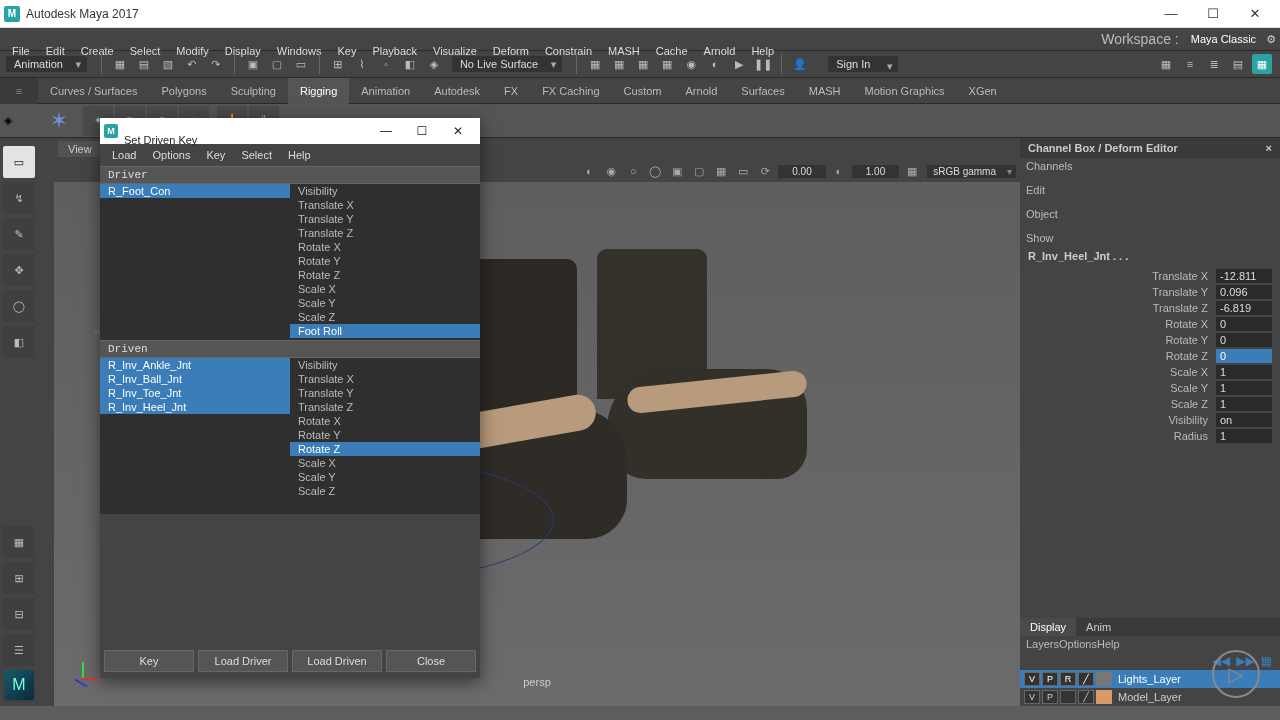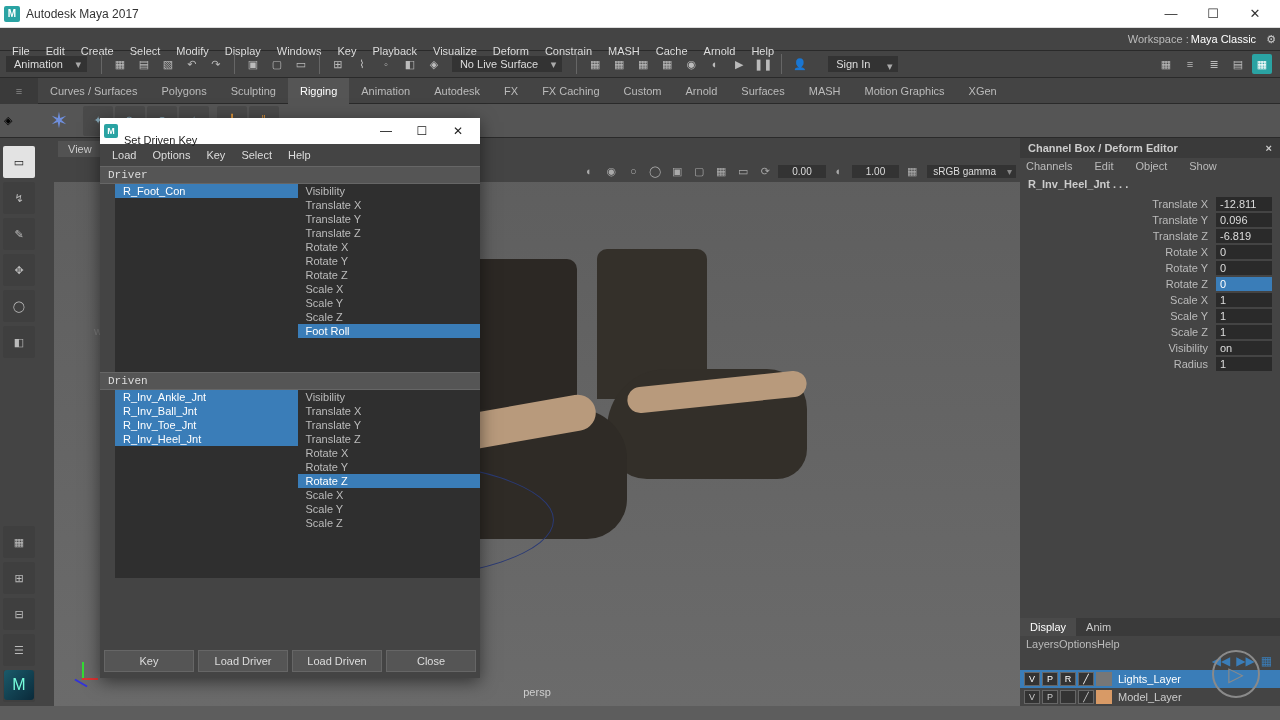--- a/index.html
+++ b/index.html
@@ -6,21 +6,21 @@
 body { width:1280px; height:720px; background:#5d5d5d; overflow:hidden; position:relative; }
 
 .titlebar { height:28px; background:#fff; display:flex; align-items:center; padding:0 4px; border-bottom:1px solid #ddd; }
 .titlebar .logo { width:16px; height:16px; background:#2aa3a3; margin-right:6px; border-radius:2px; font-size:10px; color:#fff; text-align:center; line-height:16px; font-weight:bold; }
 .titlebar .title { color:#333; font-size:12px; flex:1; }
 .titlebar .winbtn { width:42px; height:28px; display:flex; align-items:center; justify-content:center; color:#333; font-size:13px; cursor:default; }
 
 .menubar { height:22px; background:#444; display:flex; align-items:center; padding:0 4px; color:#ddd; }
 .menubar .mitem { padding:4px 8px; height:22px; line-height:22px; cursor:default;margin-top:16px; }
 .menubar .spacer { flex:1; }
-.menubar .ws { color:#bbb; font-size:11px; padding-right:2px; }
+.menubar .ws { color:#bbb; font-size:14px; padding-right:12px; }
 .menubar .wsname { color:#fff; font-size:11px; }
 .menubar .gear { padding-left:10px; color:#ccc; }
 
 .statusline { height:28px; background:#444; display:flex; align-items:center; padding:0 6px; color:#ddd; border-top:1px solid #2a2a2a; border-bottom:1px solid #2a2a2a; }
 .statusline .dd { background:#333; padding:2px 24px 2px 8px; margin-right:8px; position:relative; color:#ddd; }
 .statusline .dd:after { content:"▾"; position:absolute; right:6px; top:2px; color:#aaa; }
 .statusline .tbtn { width:20px; height:20px; margin:0 2px; display:inline-flex; align-items:center; justify-content:center; color:#bbb; }
 .statusline .sep { width:1px; height:20px; background:#666; margin:0 6px; }
 .signin { background:#333; padding:2px 28px 2px 8px; position:relative; color:#ddd; margin-left:16px; }
 .signin .tri { position:absolute; right:6px; top:4px; color:#aaa; }
@@ -61,32 +61,32 @@
 .joint-line { position:absolute; stroke:#22e07a; stroke-width:1.5; fill:none; }
 .jnt { position:absolute; border:1px solid #22e07a; border-radius:50%; width:14px; height:14px; }
 
 .cursor-cross { position:absolute; color:#efefef; font-size:16px; pointer-events:none; }
 
 .axis { position:absolute; left:8px; bottom:8px; width:40px; height:40px; }
 .axis .ax-x { position:absolute; left:20px; top:20px; width:16px; height:2px; background:#d33; }
 .axis .ax-y { position:absolute; left:20px; top:4px; width:2px; height:16px; background:#3d3; }
 .axis .ax-z { position:absolute; left:12px; top:24px; width:14px; height:2px; background:#33d; transform:rotate(30deg); }
 
-.persp-label { position:absolute; bottom:8px; left:50%; transform:translateX(-50%); color:#cfcfcf; font-size:11px; }
+.persp-label { position:absolute; bottom:18px; left:50%; transform:translateX(-50%); color:#cfcfcf; font-size:11px; }
 
 .vp-toolbar { height:22px; background:#444; display:flex; align-items:center; padding:0 4px; position:absolute; top:22px; left:0; right:0; z-index:5; }
 .vp-toolbar .vpi { width:20px; height:18px; margin:0 1px; display:flex; align-items:center; justify-content:center; color:#aaa; }
 .vp-toolbar .num { background:#333; color:#ddd; padding:1px 14px; margin:0 2px; font-size:10px; }
 .vp-toolbar .vpdd { background:#333; padding:1px 20px 1px 6px; color:#ddd; margin-left:4px; position:relative; font-size:10px; }
 .vp-toolbar .vpdd:after { content:"▾"; position:absolute; right:4px; top:1px; color:#888; }
 .vp-toolbar .push { margin-left:auto; }
 
 .rightcol { width:260px; background:#444; display:flex; flex-direction:column; color:#ccc; }
 .rightcol .panel-title { display:flex; justify-content:space-between; align-items:center; padding:4px 8px; background:#3a3a3a; font-weight:bold; }
-.rightcol .cb-tabs { display:flex; padding:2px 6px 4px 6px; gap:22px; color:#bbb; background:#444; }
+.rightcol .cb-tabs { display:flex; padding:2px 6px 4px 6px; gap:12px; color:#bbb; background:#444;flex-direction:column; }
 .rightcol .objname { padding:2px 8px 6px 8px; font-weight:bold; background:#444; }
 .rightcol .attr-row { display:flex; justify-content:space-between; padding:1px 8px; align-items:center; }
 .rightcol .attr-row .alabel { flex:1; text-align:right; padding-right:8px; color:#bbb; }
 .rightcol .attr-row .aval { width:56px; background:#2a2a2a; color:#ddd; padding:1px 4px; }
 .rightcol .attr-row .aval.sel { background:#3a7db8; color:#fff; }
 .rightcol .layergap { flex:1; }
 .rightcol .layertabs { display:flex; background:#3a3a3a; }
 .rightcol .layertabs .lt { padding:3px 10px; }
 .rightcol .layertabs .lt.active { background:#4a4a4a; color:#fff; }
 .rightcol .layerhdr { display:flex; padding:2px 6px; color:#bbb; }
@@ -100,21 +100,21 @@
 
 
 .sdk { position:absolute; left:100px; top:118px; width:380px; height:560px; background:#444; box-shadow:0 4px 16px rgba(0,0,0,.5); z-index:50; display:flex; flex-direction:column; }
 .sdk .sdk-title { height:26px; background:#fff; display:flex; align-items:center; padding:0 4px; color:#222; }
 .sdk .sdk-title .logo { width:14px; height:14px; background:#2aa3a3; margin-right:6px; border-radius:2px; font-size:9px; color:#fff; text-align:center; line-height:14px; font-weight:bold;}
 .sdk .sdk-title .t { flex:1; font-size:11px;margin-top:17px; }
 .sdk .sdk-title .wb { width:36px; text-align:center; font-size:12px; height:26px; line-height:26px; }
 .sdk .sdk-menu { height:22px; display:flex; align-items:center; padding:0 4px; color:#ddd; }
 .sdk .sdk-menu .sm { padding:0 8px; }
 .sdk .section-label { background:#555; border:1px solid #666; border-left:none; border-right:none; padding:2px 8px; color:#ddd;font-family:Liberation Mono, monospace; }
-.sdk .listrow { display:flex; height:188px;margin-left:15px; }
+.sdk .listrow { display:flex; height:156px; }
 .sdk .listbox { flex:1; background:#2f2f2f; color:#bbb; overflow:auto; }
 .sdk .listbox .li { padding:1px 8px; white-space:nowrap; }
 .sdk .listbox .li.sel { background:#3a7db8; color:#fff; }
 .sdk .btnrow { display:flex; padding:6px 4px; gap:4px; margin-top:auto; }
 .sdk .btnrow .btn { flex:1; background:#555; border:1px solid #666; padding:4px 0; text-align:center; color:#ddd; }
 
 .playbtn{position:absolute;right:20px;bottom:22px;width:48px;height:48px;border-radius:50%;border:2px solid #8a8a8a;display:flex;align-items:center;justify-content:center;color:#8a8a8a;font-size:20px;}
 
 .watermark { position:absolute; color:rgba(200,200,200,.25); font-size:12px; pointer-events:none; text-align:center; line-height:1.2; }
 </style>

